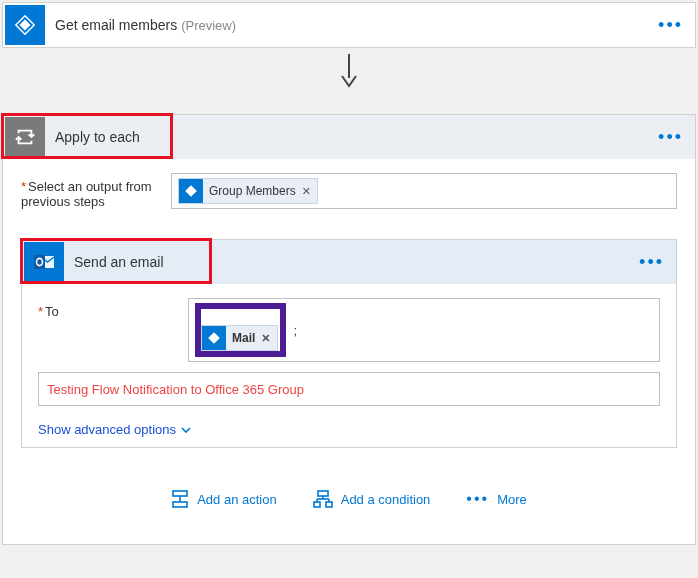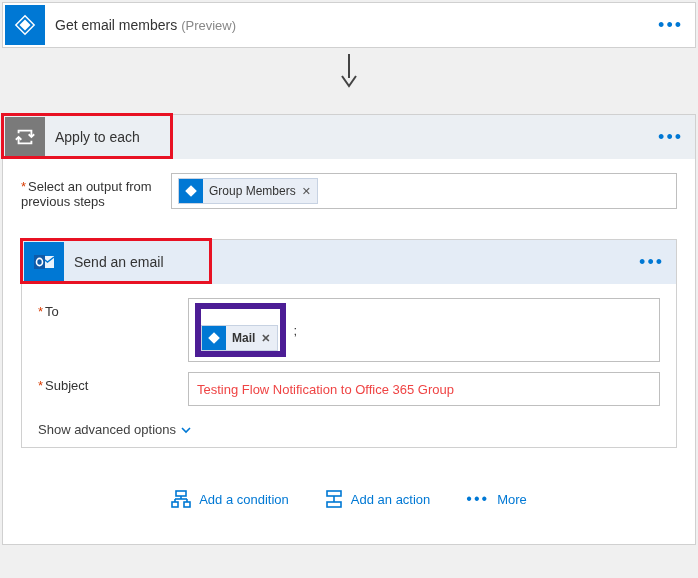--- a/index.html
+++ b/index.html
@@ -96,21 +96,21 @@
     border:3px solid #e81123; pointer-events:none;
   }
   .inner-body { padding: 14px 16px 10px 16px; }
   .text-value { font-size:13px; color:#ef4444; padding-left:2px; }
   .red-box-3 {
     border:6px solid #4c1d95; padding:16px 2px 0 0; display:inline-flex;font-weight:bold;
   }
   .semicolon { font-size:13px; color:#333; margin-left:2px; }
 
   .advanced {
-    color:#404040; font-size:13px; cursor:pointer; display:inline-flex;
+    color:#1d4ed8; font-size:13px; cursor:pointer; display:inline-flex;
     align-items:center; margin-top:6px;
   }
   .adv-chevron { margin-left:4px; }
 
   
   .footer-actions {
     display:flex; justify-content:center; gap:36px;
     padding: 42px 0 18px 0;
   }
   .footer-btn {
@@ -215,60 +215,57 @@
                   </span>
                   <span>Mail</span>
                   <span class="token-x">✕</span>
                 </span>
               </span>
               <span class="semicolon">;</span>
             </div>
           </div>
 
           <div class="field-row">
-            <div class="field-label">
-              <span class="req">*</span><span>Subject</span>
-            </div>
             <div class="field-input">
               <span class="text-value">Testing Flow Notification to Office 365 Group</span>
             </div>
           </div>
 
 
           <div class="advanced">
             <span>Show advanced options</span>
             <svg class="adv-chevron" width="12" height="12" viewBox="0 0 12 12">
                 <path d="M2 4 L6 8 L10 4" fill="none" stroke="#0078d4" stroke-width="1.6"></path>
               </svg>
           </div>
         </div>
       </div>
 
       <div class="footer-actions">
+        <div class="footer-btn">
+          <svg width="18" height="18" viewBox="0 0 18 18" fill="none" stroke="#0078d4" stroke-width="1.6">
+            <rect x="2" y="1" width="14" height="5"></rect>
+              <line x1="9" y1="6" x2="9" y2="12"></line>
+              <rect x="2" y="12" width="14" height="5"></rect>
+          </svg>
+          <span>Add an action</span>
+        </div>
         <div class="footer-btn">
           <svg width="20" height="18" viewBox="0 0 20 18" fill="none" stroke="#0078d4" stroke-width="1.6">
             <rect x="5" y="1" width="10" height="5"></rect>
               <line x1="10" y1="6" x2="10" y2="9"></line>
             <line x1="4" y1="9" x2="16" y2="9"></line>
               <line x1="4" y1="9" x2="4" y2="12"></line>
               <line x1="16" y1="9" x2="16" y2="12"></line>
             <rect x="1" y="12" width="6" height="5"></rect>
               <rect x="13" y="12" width="6" height="5"></rect>
           </svg>
           <span>Add a condition</span>
         </div>
         <div class="footer-btn">
-          <svg width="18" height="18" viewBox="0 0 18 18" fill="none" stroke="#0078d4" stroke-width="1.6">
-            <rect x="2" y="1" width="14" height="5"></rect>
-              <line x1="9" y1="6" x2="9" y2="12"></line>
-              <rect x="2" y="12" width="14" height="5"></rect>
-          </svg>
-          <span>Add an action</span>
-        </div>
-        <div class="footer-btn">
           <span class="footer-dots">•••</span>
           <span>More</span>
         </div>
       </div>
 
     </div>
   </div>
 
 </div>
 

